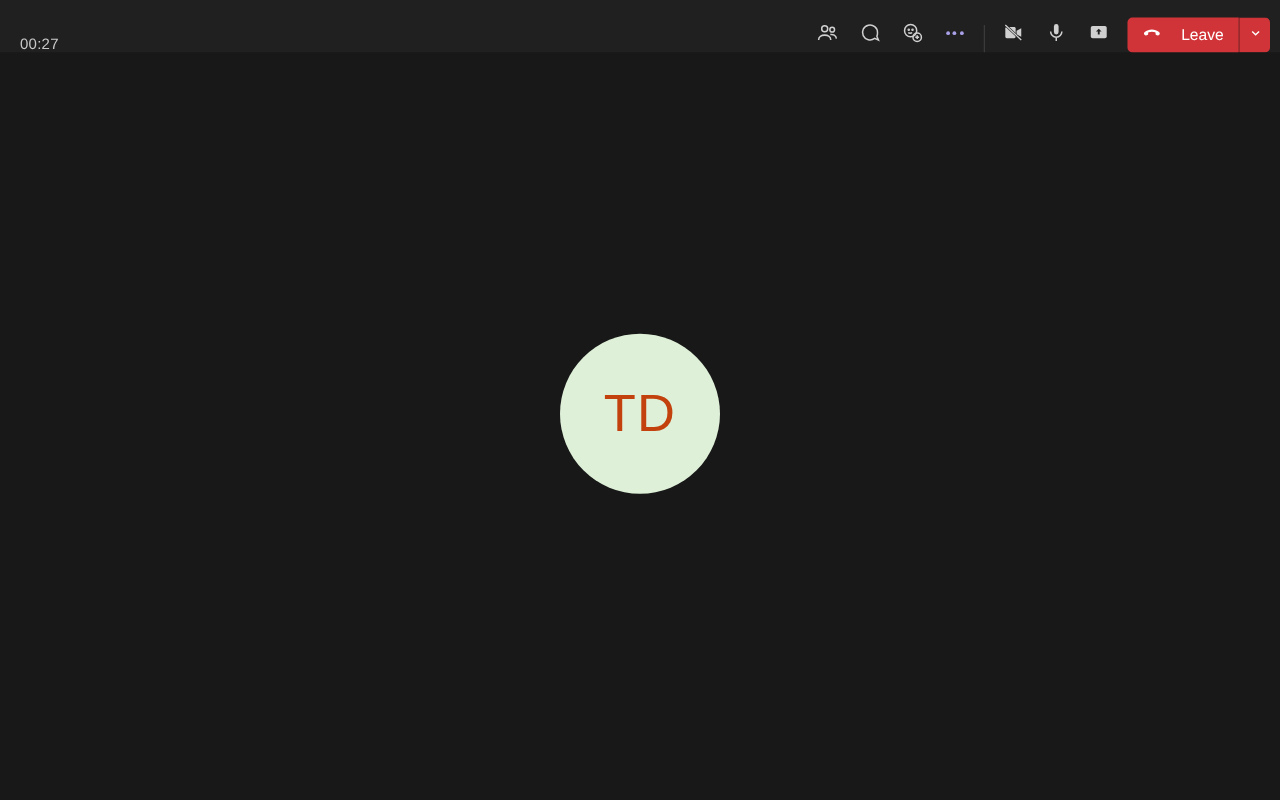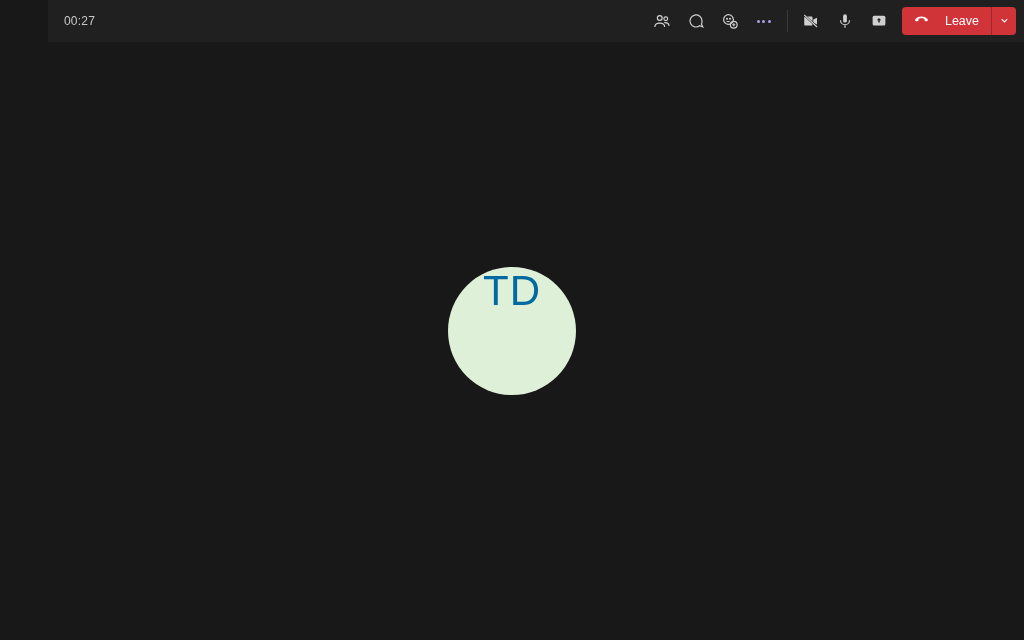--- a/index.html
+++ b/index.html
@@ -12,24 +12,23 @@
     overflow: hidden;
     color: #e5e5e5;
   }
 
   .topbar {
     position: absolute;
     top: 0; left: 0; right: 0;
     height: 42px;
     background: #202020;
     display: flex;
-    align-items: center;
+    align-items: flex-end;
     padding: 0 8px 0 16px;
     box-sizing: border-box;
-    margin-left: 48px;
   }
 
   .timer {
     font-size: 12px;
     color: #c8c8c8;
     letter-spacing: 0.2px;
   }
 
   .spacer { flex: 1; }
 
@@ -127,25 +126,25 @@
     align-items: center;
     justify-content: center;
   }
 
   .avatar {
     width: 128px;
     height: 128px;
     border-radius: 50%;
     background: #def0d8;
     display: flex;
-    align-items: flex-start;
+    align-items: center;
     justify-content: center;
     font-size: 42px;
     font-weight: 500;
-    color: #0369a1;
+    color: #c2410c;
     letter-spacing: 1px;
     margin-top: -20px;
   }
 </style>
 </head>
 <body>
 
 <div class="topbar">
   <span class="timer">00:27</span>
   <span class="spacer"></span>

